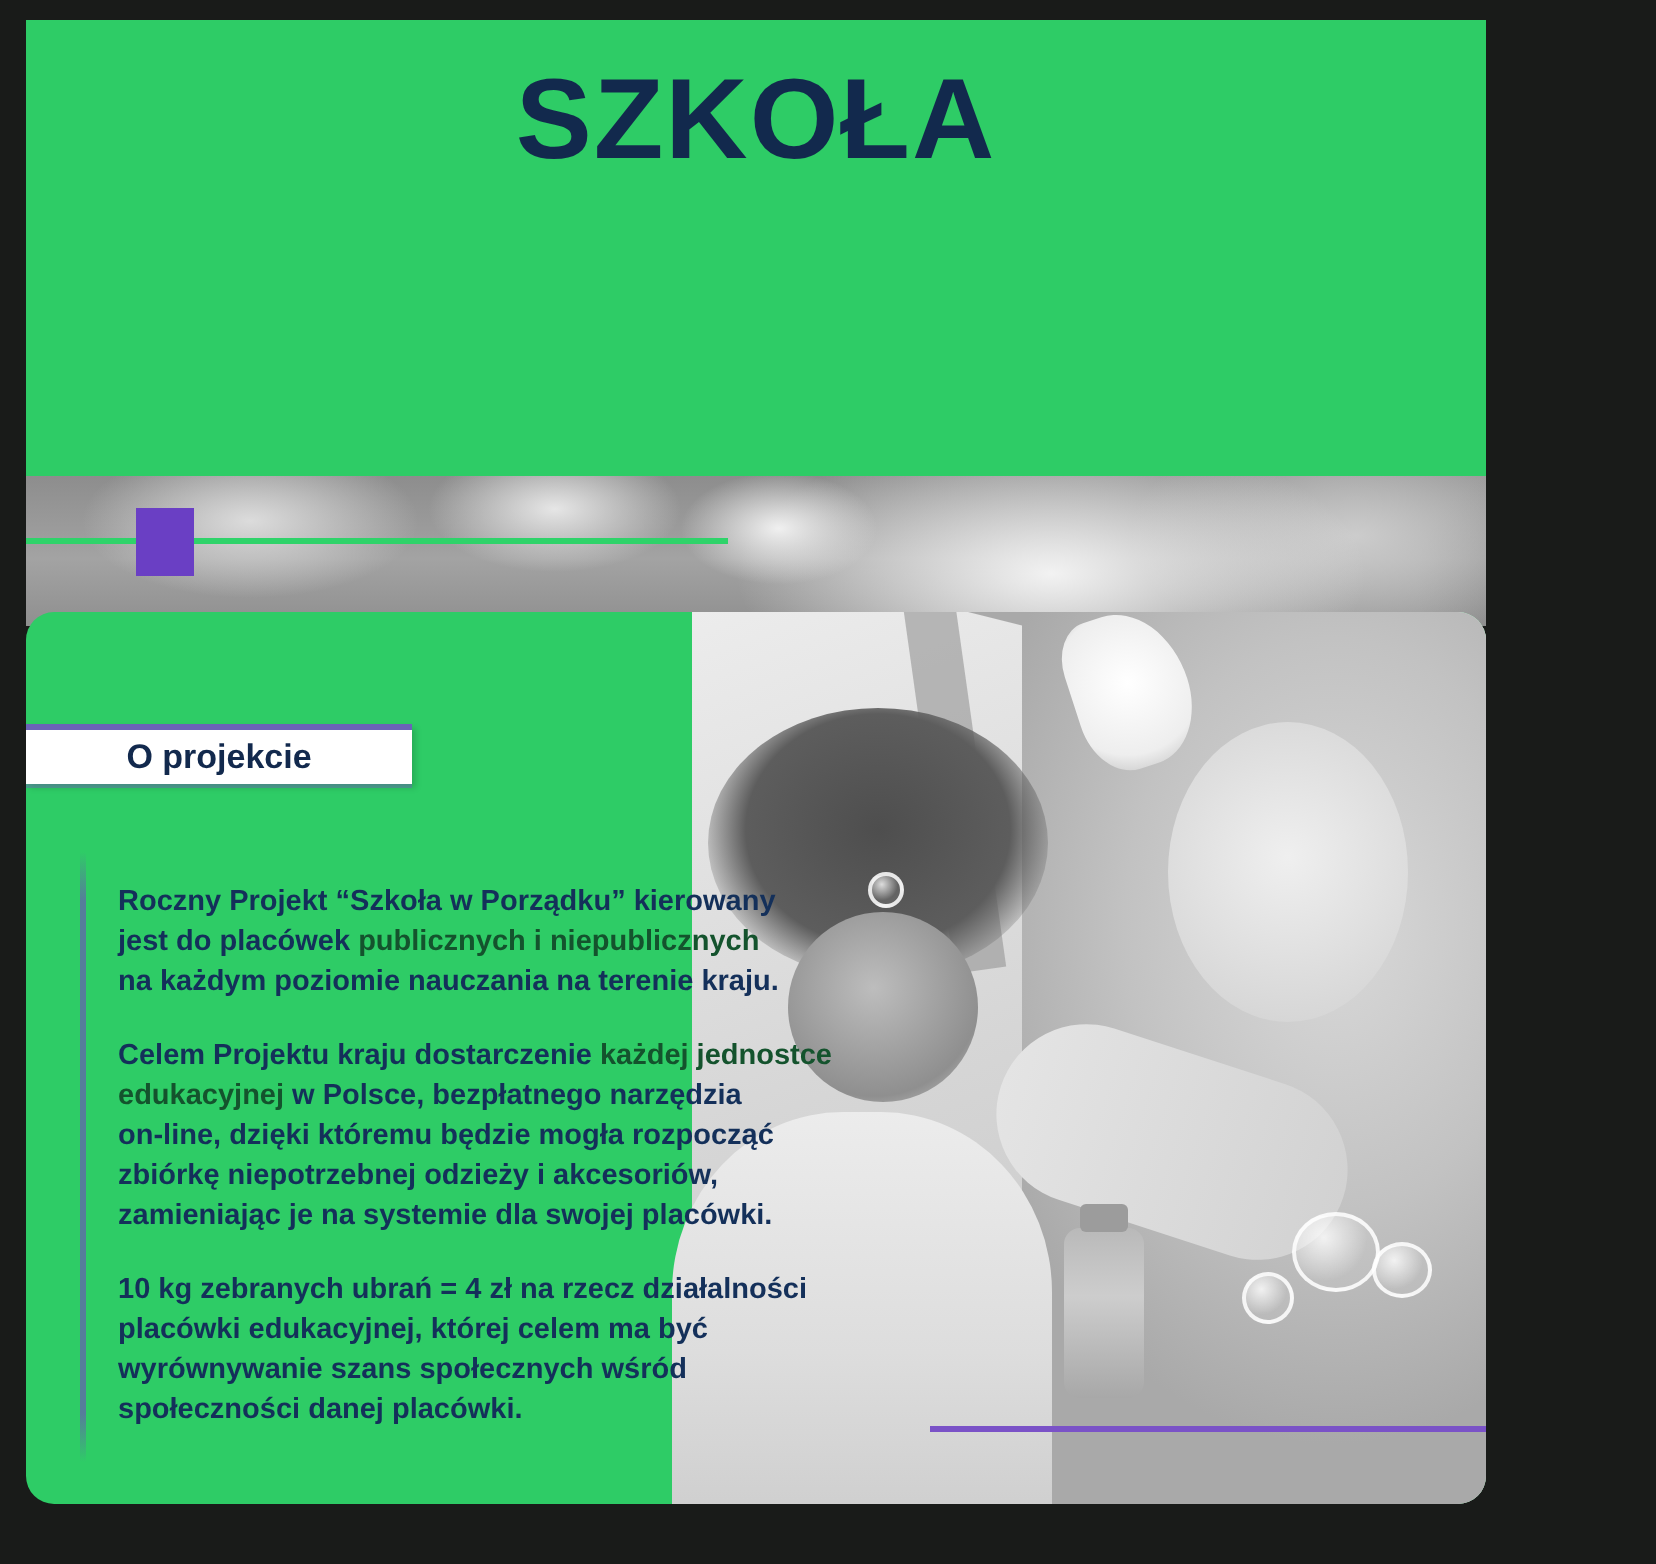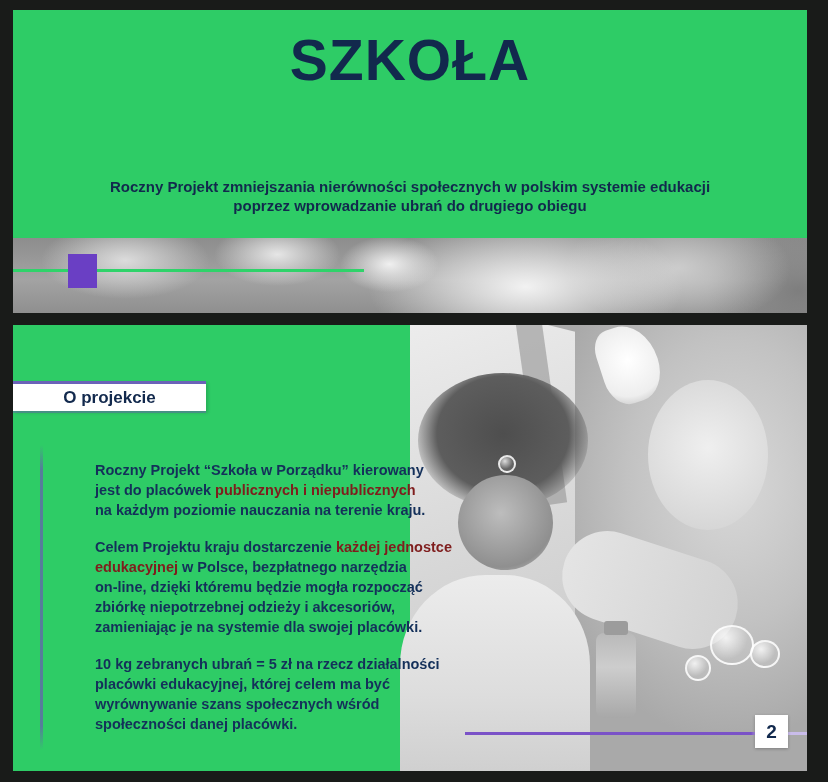--- a/index.html
+++ b/index.html
@@ -1,19 +1,19 @@
 <!DOCTYPE html>
 <html style="--green: #2ecc66; --navy: #14305a; --title_navy: #12294d; --purple_square: #6a3fc4; --accent_green_line: #2fd36a; --purple_line: #7a52c7; --purple_line_light: #c9bcea; --slate_line: #567d9b; --header_border: #6b63b8;"><head>
 <meta charset="utf-8">
 <style>
   html,body{margin:0;padding:0;background:#0b0c0b;}
   *{box-sizing:border-box;}
   .frame{position:relative;width:828px;height:782px;background:#191b19;overflow:hidden;
          font-family:"Liberation Sans",sans-serif;}
-  .slide{position:absolute;left:13px;width:794px;background:var(--green,#2ecc66);overflow:hidden;padding-left:44px;}
+  .slide{position:absolute;left:13px;width:730px;background:var(--green,#2ecc66);overflow:hidden;padding-left:44px;}
   
   .slide1{top:10px;height:303px;}
   .s1-title{position:absolute;top:16px;left:0;width:100%;text-align:center;
             color:var(--title_navy,#12294d);font-weight:800;font-size:57px;line-height:68px;
             letter-spacing:1px;}
   .s1-subtitle{position:absolute;top:167px;left:0;width:100%;text-align:center;
                color:var(--title_navy,#12294d);font-weight:700;font-size:15px;line-height:19px;
                white-space:pre-line;}
   .photo-strip{position:absolute;left:0;bottom:0;width:801px;height:75px;
      background:
@@ -22,33 +22,33 @@
        radial-gradient(ellipse 70px 40px at 47% 35%, #f0f0f0 0%, rgba(240,240,240,0) 70%),
        radial-gradient(ellipse 210px 95px at 64% 65%, #f2f2f2 0%, rgba(242,242,242,0) 75%),
        radial-gradient(ellipse 150px 80px at 83% 40%, #cccccc 0%, rgba(204,204,204,0) 75%),
        radial-gradient(ellipse 120px 90px at 98% 70%, #7e7e7e 0%, rgba(126,126,126,0) 75%),
        linear-gradient(180deg,#8d8d8d 0%,#a3a3a3 55%,#8f8f8f 100%);}
   .s1-green-line{position:absolute;left:0;top:31px;width:351px;height:3px;
                  background:var(--accent_green_line,#2fd36a);}
   .s1-purple-square{position:absolute;left:55px;top:16px;width:29px;height:34px;
                     background:var(--purple_square,#6a3fc4);}
   
-  .slide2{top:325px;height:446px;}
+  .slide2{top:306px;height:446px;border-radius:14px;}
   .section-header{position:absolute;left:0;top:56px;width:193px;height:30px;background:#ffffff;
                   border-top:3px solid var(--header_border,#6b63b8);
                   box-shadow:0 2px 0 rgba(107,99,184,.45),2px 2px 3px rgba(0,0,0,.15);
                   display:flex;align-items:center;justify-content:center;}
   .section-header span{color:var(--title_navy,#12294d);font-weight:800;font-size:17px;}
   .vline{position:absolute;left:27px;top:120px;width:3px;height:305px;
          background:linear-gradient(180deg,rgba(86,125,155,0) 0%,var(--slate_line,#567d9b) 8%,
                     var(--slate_line,#567d9b) 92%,rgba(86,125,155,0) 100%);}
-  .text-block{position:absolute;left:46px;top:135px;width:360px;margin-left:36px;}
+  .text-block{position:absolute;left:46px;top:135px;width:360px;}
   .text-block p{margin:0 0 17px 0;color:var(--navy,#14305a);font-weight:700;font-size:14.5px;
                 line-height:20px;white-space:pre-line;}
-  .text-block .hl{color:#7f1d1d;}
+  .text-block .hl{color:#14532d;}
   .s2-photo{position:absolute;right:0;top:0;width:397px;height:446px;
      background:linear-gradient(160deg,#ececec 0%,#d6d6d6 45%,#bfbfbf 100%);}
   .win-beam{position:absolute;left:40px;top:-30px;width:330px;height:46px;background:#8f8f8f;
             transform:rotate(14deg);opacity:.7;}
   .win-post{position:absolute;left:118px;top:-10px;width:26px;height:190px;background:#9a9a9a;
             transform:rotate(-8deg);opacity:.65;}
   .afro{position:absolute;left:8px;top:48px;width:170px;height:135px;border-radius:50%;
         background:radial-gradient(ellipse at 50% 45%, #4e4e4e 0%, #5d5d5d 55%, rgba(93,93,93,0) 78%);}
   .child-face{position:absolute;left:48px;top:150px;width:95px;height:95px;border-radius:50%;
         background:radial-gradient(circle at 45% 40%, #bdbdbd 0%, #8f8f8f 70%, rgba(143,143,143,0) 100%);}
@@ -84,22 +84,20 @@
 </style>
 </head>
 <body>
 
 <div class="frame">
 
   <div class="slide slide1">
     <div class="s1-title">
       <div>SZKOŁA</div>
     </div>
-    <div class="s1-subtitle">Roczny Projekt zmniejszania nierówności społecznych w polskim systemie edukacji
-poprzez wprowadzanie ubrań do drugiego obiegu</div>
     <div class="photo-strip">
       <div class="s1-green-line"></div>
       <div class="s1-purple-square"></div>
     </div>
   </div>
 
   <div class="slide slide2">
 
     <div class="s2-photo">
       <div class="win-beam"></div>
@@ -126,21 +124,21 @@
 
     <div class="text-block">
       <p><span>Roczny Projekt “Szkoła w Porządku”  kierowany
 jest do placówek </span><span class="hl">publicznych i niepublicznych</span><span>
 na każdym poziomie nauczania na terenie kraju.</span></p>
       <p><span>Celem Projektu kraju dostarczenie </span><span class="hl">każdej jednostce
 edukacyjnej</span><span> w Polsce, bezpłatnego narzędzia
 on-line, dzięki któremu będzie mogła rozpocząć
 zbiórkę niepotrzebnej odzieży i akcesoriów,
 zamieniając je na systemie dla swojej placówki.</span></p>
-      <p><span>10 kg zebranych ubrań = 5 zł na rzecz działalności
+      <p><span>10 kg zebranych ubrań = 4 zł na rzecz działalności
 placówki edukacyjnej, której celem ma być
 wyrównywanie szans społecznych wśród
 społeczności danej placówki.</span></p>
     </div>
 
     <div class="purple-line"></div>
     <div class="page-badge">
       <span>2</span>
     </div>
   </div>

